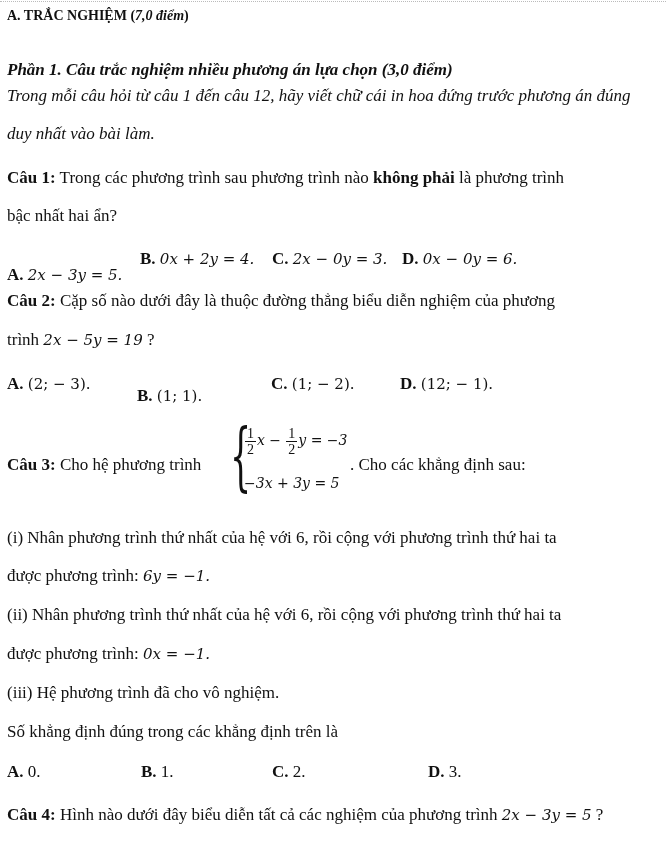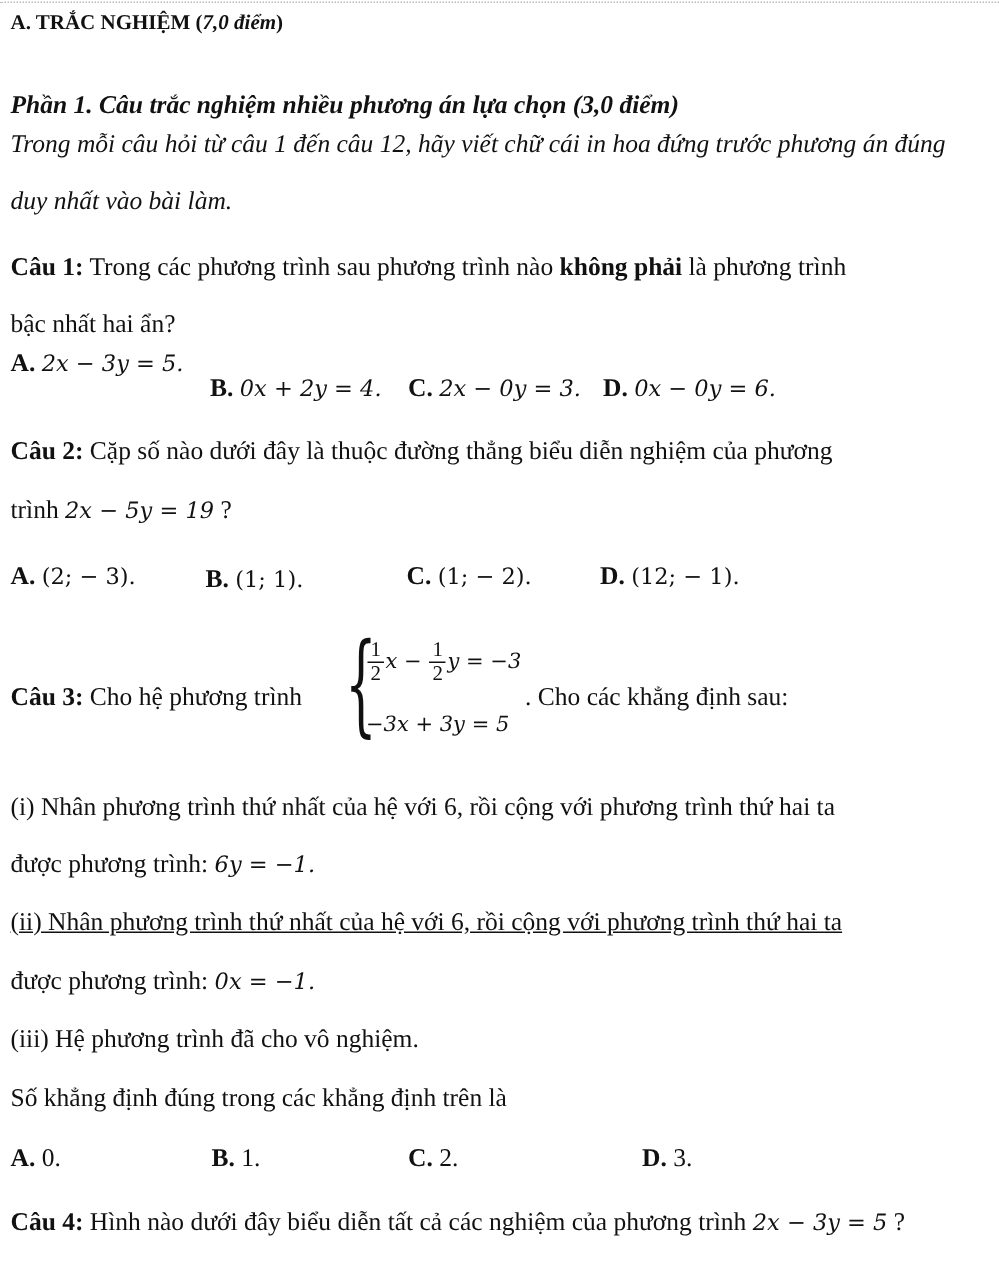--- a/index.html
+++ b/index.html
@@ -26,50 +26,50 @@
   <span>A. TRẮC NGHIỆM (</span><span class="i">7,0 điểm</span><span>)</span>
 </div>
 <div class="ln b i" style="top:44px;margin-top:16px;">Phần 1. Câu trắc nghiệm nhiều phương án lựa chọn (3,0 điểm)</div>
 <div class="ln i" style="top:86px;">Trong mỗi câu hỏi từ câu 1 đến câu 12, hãy viết chữ cái in hoa đứng trước phương án đúng</div>
 <div class="ln i" style="top:124px;">duy nhất vào bài làm.</div>
 
 <div class="ln" style="top:168px;">
   <span class="b">Câu 1:</span><span> Trong các phương trình sau phương trình nào </span><span class="b">không phải</span><span> là phương trình</span>
 </div>
 <div class="ln" style="top:206px;">bậc nhất hai ẩn?</div>
-<div class="opt" style="top:232px;left:7px;"><span class="b">A.</span> <span class="mi">2x − 3y = 5.</span></div>
+<div class="opt" style="top:265px;left:7px;"><span class="b">A.</span> <span class="mi">2x − 3y = 5.</span></div>
 <div class="opt" style="top:249px;left:140px;"><span class="b">B.</span> <span class="mi">0x + 2y = 4.</span></div>
 <div class="opt" style="top:249px;left:272px;"><span class="b">C.</span> <span class="mi">2x − 0y = 3.</span></div>
 <div class="opt" style="top:249px;left:402px;text-align:right;"><span class="b">D.</span> <span class="mi">0x − 0y = 6.</span></div>
 
 <div class="ln" style="top:291px;">
   <span class="b">Câu 2:</span><span> Cặp số nào dưới đây là thuộc đường thẳng biểu diễn nghiệm của phương</span>
 </div>
 <div class="ln" style="top:330px;">
   <span>trình </span><span class="mi">2x − 5y = 19</span><span> ?</span>
 </div>
 <div class="opt" style="top:374px;left:7px;"><span class="b">A.</span> <span class="m">(2; − 3).</span></div>
-<div class="opt" style="top:376px;left:137px;"><span class="b">B.</span> <span class="m">(1; 1).</span></div>
+<div class="opt" style="top:386px;left:137px;"><span class="b">B.</span> <span class="m">(1; 1).</span></div>
 <div class="opt" style="top:374px;left:271px;"><span class="b">C.</span> <span class="m">(1; − 2).</span></div>
 <div class="opt" style="top:374px;left:400px;"><span class="b">D.</span> <span class="m">(12; − 1).</span></div>
 
 <div class="ln" style="top:455px;">
   <span class="b">Câu 3:</span><span> Cho hệ phương trình</span>
 </div>
 <div class="brace" style="left:230px;top:416px;font-size:74px;line-height:80px;transform:scaleX(0.45);transform-origin:left;">{</div>
 <div style="position:absolute;left:244px;top:426px;white-space:nowrap;">
   <span class="frac"><span class="num">1</span><span>2</span></span><span class="mi" style="font-size:14px;">x −</span>
   <span class="frac"><span class="num">1</span><span>2</span></span><span class="mi" style="font-size:14px;">y = −3</span>
 </div>
 <div class="mi" style="position:absolute;left:244px;top:475px;white-space:nowrap;font-size:14px;">−3x + 3y = 5</div>
 <div class="opt" style="top:455px;left:350px;">. Cho các khẳng định sau:</div>
 
 <div class="ln" style="top:528px;">(i) Nhân phương trình thứ nhất của hệ với 6, rồi cộng với phương trình thứ hai ta</div>
 <div class="ln" style="top:566px;"><span>được phương trình: </span><span class="mi">6y = −1.</span></div>
-<div class="ln" style="top:605px;text-decoration:underline;">(ii) Nhân phương trình thứ nhất của hệ với 6, rồi cộng với phương trình thứ hai ta</div>
+<div class="ln" style="top:605px;">(ii) Nhân phương trình thứ nhất của hệ với 6, rồi cộng với phương trình thứ hai ta</div>
 <div class="ln" style="top:644px;"><span>được phương trình: </span><span class="mi">0x = −1.</span></div>
 <div class="ln" style="top:683px;">(iii) Hệ phương trình đã cho vô nghiệm.</div>
 <div class="ln" style="top:722px;">Số khẳng định đúng trong các khẳng định trên là</div>
 
 <div class="opt" style="top:762px;left:7px;"><span class="b">A.</span><span> 0.</span></div>
 <div class="opt" style="top:762px;left:141px;"><span class="b">B.</span><span> 1.</span></div>
 <div class="opt" style="top:762px;left:272px;"><span class="b">C.</span><span> 2.</span></div>
 <div class="opt" style="top:762px;left:428px;"><span class="b">D.</span><span> 3.</span></div>
 
 <div class="ln" style="top:805px;">

